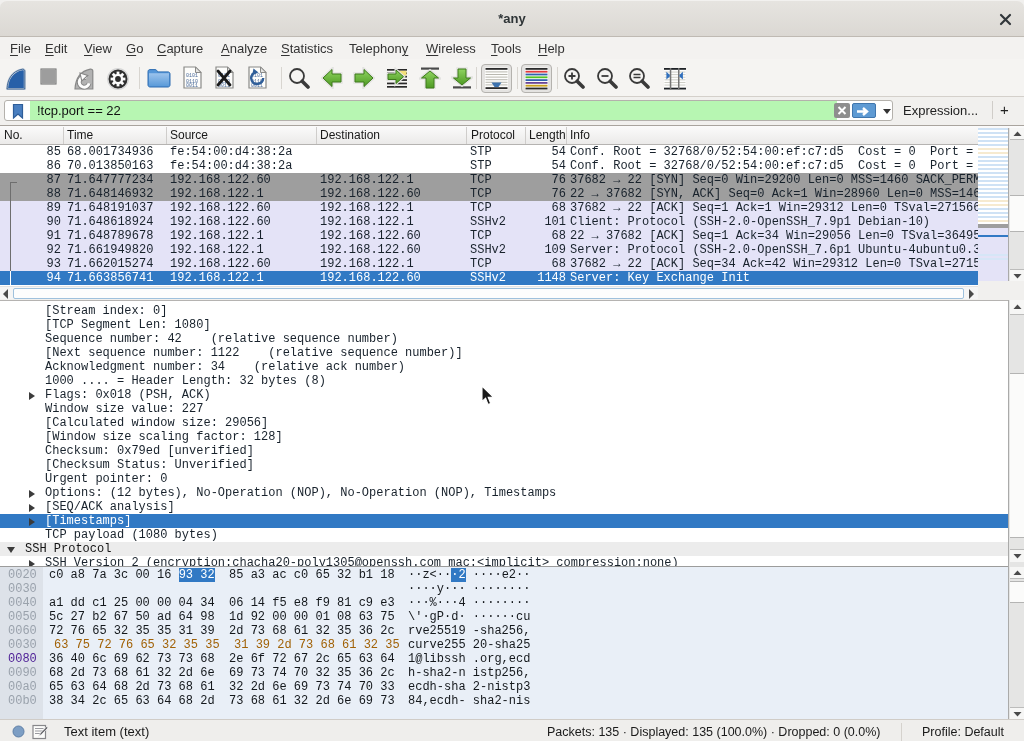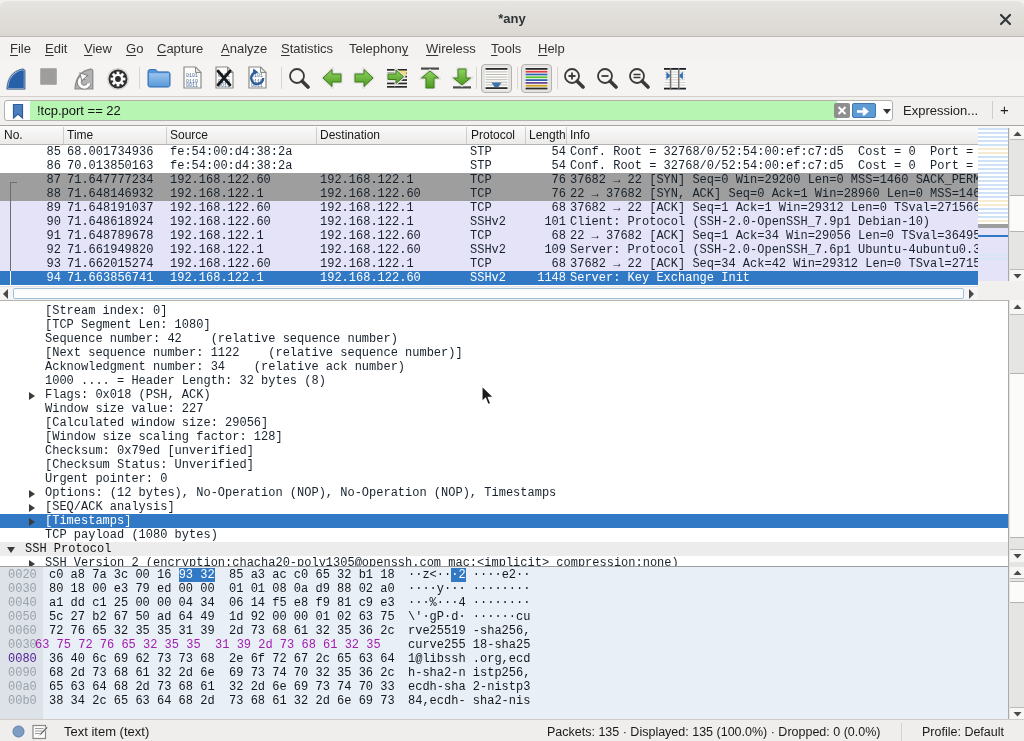--- a/index.html
+++ b/index.html
@@ -388,25 +388,25 @@
     <div class="abs" style="left:1px;top:73px;width:15px;height:165px;background:#fbfbfa;border-top:1px solid #b4b4b3;border-bottom:1px solid #b4b4b3"></div>
     <div class="abs" style="left:1px;top:249px;width:15px;height:13px;background:#f6f6f5;border-top:1px solid #bcbcbb"></div>
     <svg class="abs" style="left:4px;top:252px" width="9" height="8" viewBox="0 0 9 8">
       <path d="M0.5 2 L8.5 2 L4.5 6.5 Z" fill="#4a4a4a"></path>
     </svg>
   </div>
 
 <div class="abs" id="hexpane">
     <div class="abs" id="hexoff"></div>
     <div class="xrow mono" style="left:0;top:1px;width:1008px"><span class="abs" style="left:8px;color:#9aa2ac">0020</span><span class="abs" style="left:49px;color:#14181c">c0 a8 7a 3c 00 16 <span style="background:#3179c4;color:#fff">93 32</span>  85 a3 ac c0 65 32 b1 18</span><span class="abs" style="left:408px;color:#14181c">··z&lt;··<span style="background:#3179c4;color:#fff">·2</span> ····e2··</span></div>
-<div class="xrow mono" style="left:0;top:15px;width:1008px"><span class="abs" style="left:8px;color:#9aa2ac">0030</span><span class="abs" style="left:49px;color:#14181c">80 18 00 e3 79 ed 00 00  01 01 08 0a d9 88 02 a0</span><span class="abs" style="left:408px;color:#14181c">····y··· ········</span></div>
+<div class="xrow mono" style="left:0;top:15px;width:1008px"><span class="abs" style="left:8px;color:#9aa2ac">0030</span><span class="abs" style="left:408px;color:#14181c">····y··· ········</span></div>
 <div class="xrow mono" style="left:0;top:29px;width:1008px"><span class="abs" style="left:8px;color:#9aa2ac">0040</span><span class="abs" style="left:49px;color:#14181c">a1 dd c1 25 00 00 04 34  06 14 f5 e8 f9 81 c9 e3</span><span class="abs" style="left:408px;color:#14181c">···%···4 ········</span></div>
-<div class="xrow mono" style="left:0;top:43px;width:1008px"><span class="abs" style="left:8px;color:#9aa2ac">0050</span><span class="abs" style="left:49px;color:#14181c">5c 27 b2 67 50 ad 64 49  1d 92 00 00 01 02 63 75</span><span class="abs" style="left:408px;color:#14181c">\'·gP·d· ······cu</span></div>
+<div class="xrow mono" style="left:0;top:43px;width:1008px"><span class="abs" style="left:8px;color:#9aa2ac">0050</span><span class="abs" style="left:49px;color:#14181c">5c 27 b2 67 50 ad 64 98  1d 92 00 00 01 08 63 75</span><span class="abs" style="left:408px;color:#14181c">\'·gP·d· ······cu</span></div>
 <div class="xrow mono" style="left:0;top:57px;width:1008px"><span class="abs" style="left:8px;color:#9aa2ac">0060</span><span class="abs" style="left:49px;color:#14181c">72 76 65 32 35 35 31 39  2d 73 68 61 32 35 36 2c</span><span class="abs" style="left:408px;color:#14181c">rve25519 -sha256,</span></div>
-<div class="xrow mono" style="left:0;top:71px;width:1008px"><span class="abs" style="left:8px;color:#9aa2ac">0030</span><span class="abs" style="left:35px;color:#a21caf">63 75 72 76 65 32 35 35  31 39 2d 73 68 61 32 35</span><span class="abs" style="left:408px;color:#14181c">curve255 18-sha25</span></div>
+<div class="xrow mono" style="left:0;top:71px;width:1008px"><span class="abs" style="left:8px;color:#9aa2ac">0030</span><span class="abs" style="left:54px;color:#a16207">63 75 72 76 65 32 35 35  31 39 2d 73 68 61 32 35</span><span class="abs" style="left:408px;color:#14181c">curve255 20-sha25</span></div>
 <div class="xrow mono" style="left:0;top:85px;width:1008px"><span class="abs" style="left:8px;color:#4c1d95">0080</span><span class="abs" style="left:49px;color:#14181c">36 40 6c 69 62 73 73 68  2e 6f 72 67 2c 65 63 64</span><span class="abs" style="left:408px;color:#14181c">1@libssh .org,ecd</span></div>
 <div class="xrow mono" style="left:0;top:99px;width:1008px"><span class="abs" style="left:8px;color:#9aa2ac">0090</span><span class="abs" style="left:49px;color:#14181c">68 2d 73 68 61 32 2d 6e  69 73 74 70 32 35 36 2c</span><span class="abs" style="left:408px;color:#14181c">h-sha2-n istp256,</span></div>
 <div class="xrow mono" style="left:0;top:113px;width:1008px"><span class="abs" style="left:8px;color:#9aa2ac">00a0</span><span class="abs" style="left:49px;color:#14181c">65 63 64 68 2d 73 68 61  32 2d 6e 69 73 74 70 33</span><span class="abs" style="left:408px;color:#14181c">ecdh-sha 2-nistp3</span></div>
 <div class="xrow mono" style="left:0;top:127px;width:1008px"><span class="abs" style="left:8px;color:#9aa2ac">00b0</span><span class="abs" style="left:49px;color:#14181c">38 34 2c 65 63 64 68 2d  73 68 61 32 2d 6e 69 73</span><span class="abs" style="left:408px;color:#14181c">84,ecdh- sha2-nis</span></div>
   </div>
 <div class="abs" style="left:1008px;top:566px;width:16px;height:153px;background:#e5e5e4;border-left:1px solid #aaaaa9">
     <div class="abs" style="left:1px;top:1px;width:15px;height:12px;background:#f6f6f5;border-bottom:1px solid #bcbcbb"></div>
     <svg class="abs" style="left:4px;top:3px" width="9" height="8" viewBox="0 0 9 8">
       <path d="M0.5 6 L4.5 1.5 L8.5 6 Z" fill="#4a4a4a"></path>
     </svg>

